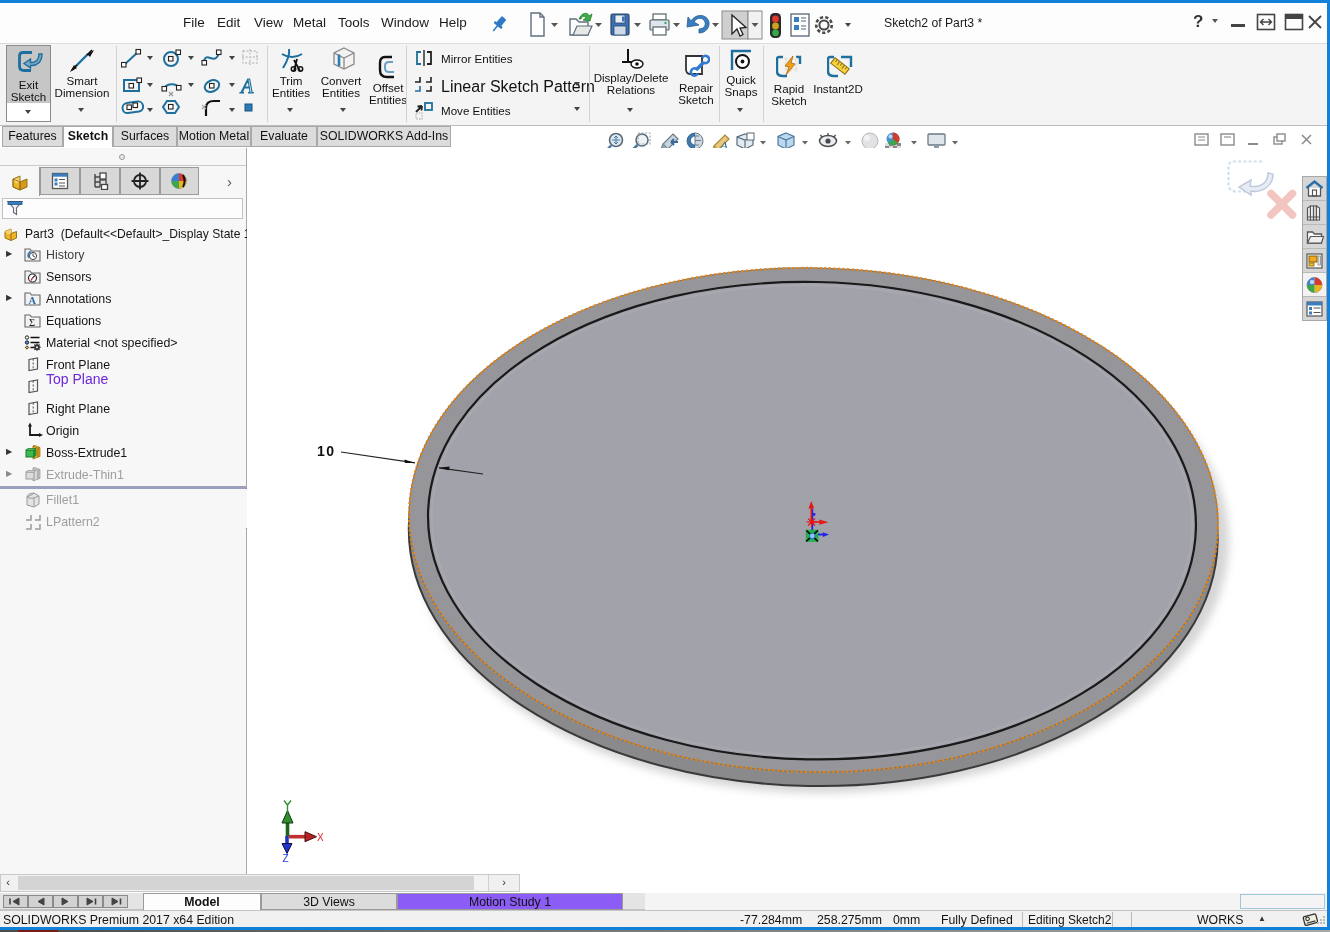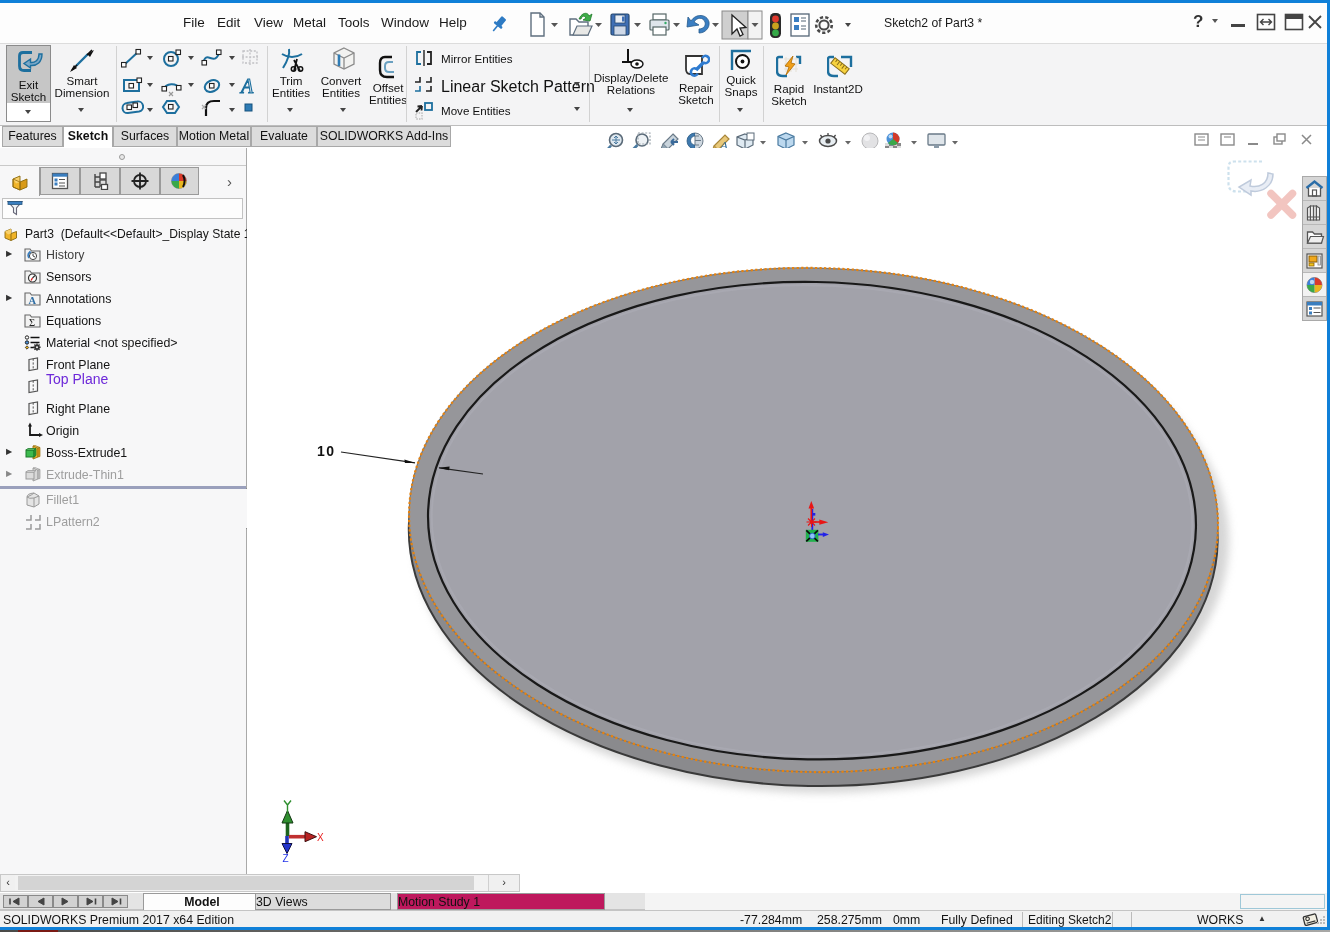--- a/index.html
+++ b/index.html
@@ -632,22 +632,22 @@
         <path d="M16,3 l-6,3.5 6,3.5 Z"></path>
         <path d="M41,3 l-6,3.5 6,3.5 Z"></path>
         <path d="M59,3 l6,3.5 -6,3.5 Z"></path>
         <path d="M84,3 l6,3.5 -6,3.5 Z"></path>
         <path d="M92.5,3.5 v6" stroke-width="1.6"></path>
         <path d="M109,3 l6,3.5 -6,3.5 Z"></path>
         <path d="M117.5,3.5 v6" stroke-width="1.6"></path>
       </g>
  </svg>
  <div class="abs" style="left:143px;top:0;width:118px;height:17px;background:#fdfdfd;border:1px solid #9a9a9a;border-bottom:none;font-size:12.3px;font-weight:bold;color:#111;text-align:center;line-height:16px">Model</div>
- <div class="abs" style="left:255px;top:0;width:136px;height:17px;background:#dcdcdc;border:1px solid #9a9a9a;font-size:12.3px;color:#111;line-height:16px">3D Views</div>
- <div class="abs" style="left:397px;top:0;width:208px;height:17px;background:#be185d;border:1px solid #9a9a9a;font-size:12.3px;color:#111;line-height:16px">Motion Study 1</div>
+ <div class="abs" style="left:261px;top:0;width:136px;height:17px;background:#dcdcdc;border:1px solid #9a9a9a;font-size:12.3px;color:#111;text-align:center;line-height:16px">3D Views</div>
+ <div class="abs" style="left:397px;top:0;width:226px;height:17px;background:#8b5cf6;border:1px solid #9a9a9a;font-size:12.3px;color:#111;text-align:center;line-height:16px">Motion Study 1</div>
  <div class="abs" style="left:1240px;top:1px;width:85px;height:15px;background:#f4f4f4;border:1px solid #9fc8d8"></div>
 </div>
 
 <div class="abs" id="statusbar" style="left:0;top:910px;width:1327px;height:17px;background:#f1f1f1;border-top:1px solid #c4c4c4">
  <div class="tx" style="left:3px;top:2px;font-size:12.3px;color:#141414">SOLIDWORKS Premium 2017 x64 Edition</div>
  <div class="tx" style="left:740px;top:2px;font-size:12.3px;color:#141414">-77.284mm</div>
  <div class="tx" style="left:817px;top:2px;font-size:12.3px;color:#141414">258.275mm</div>
  <div class="tx" style="left:893px;top:2px;font-size:12.3px;color:#141414">0mm</div>
  <div class="tx" style="left:941px;top:2px;font-size:12.3px;color:#141414">Fully Defined</div>
  <div class="abs" style="left:1022px;top:1px;width:1px;height:15px;background:#bbb"></div>

